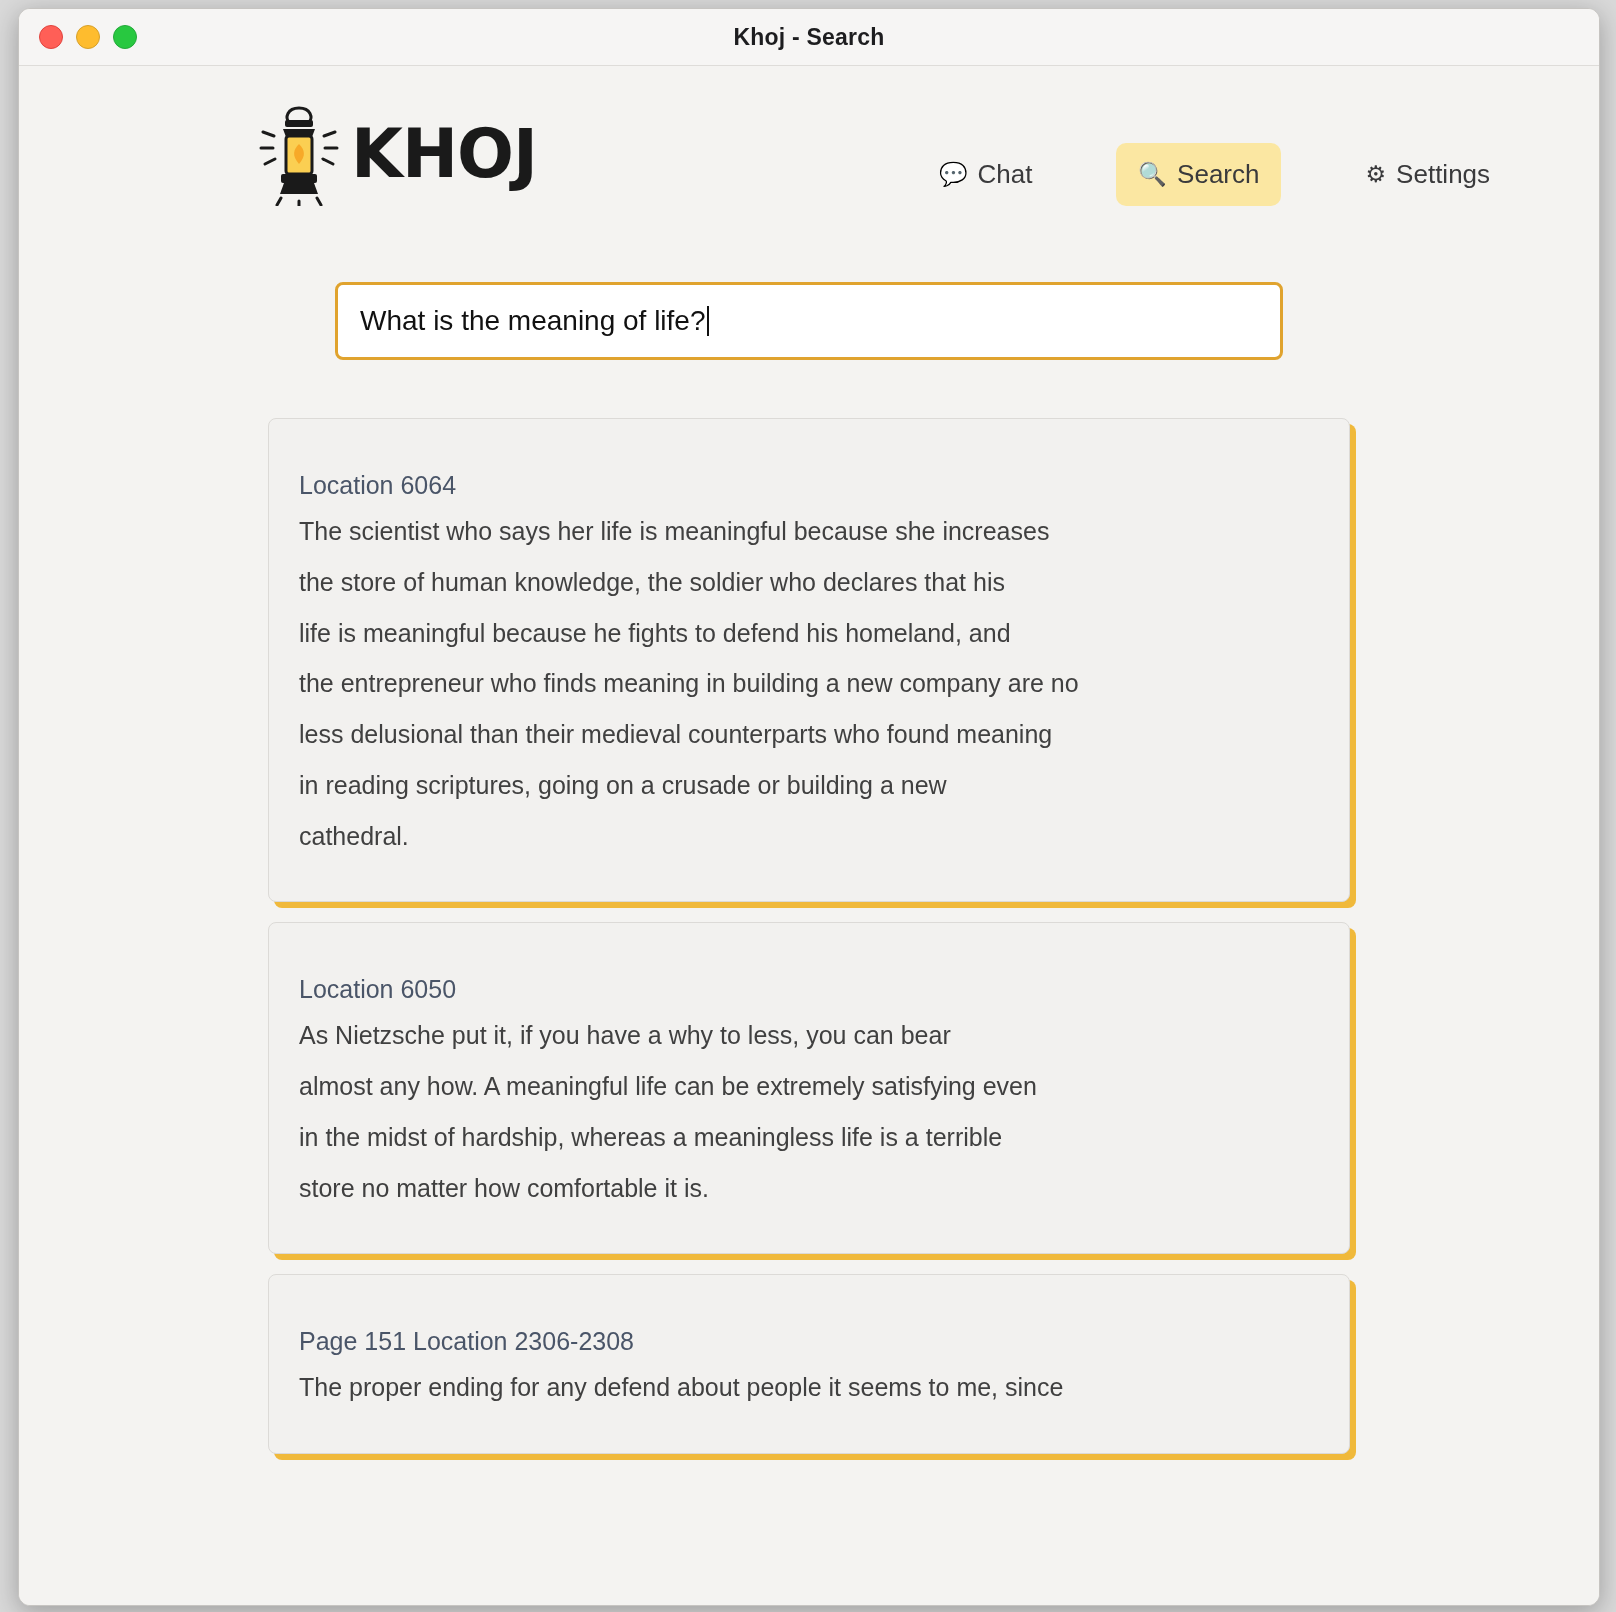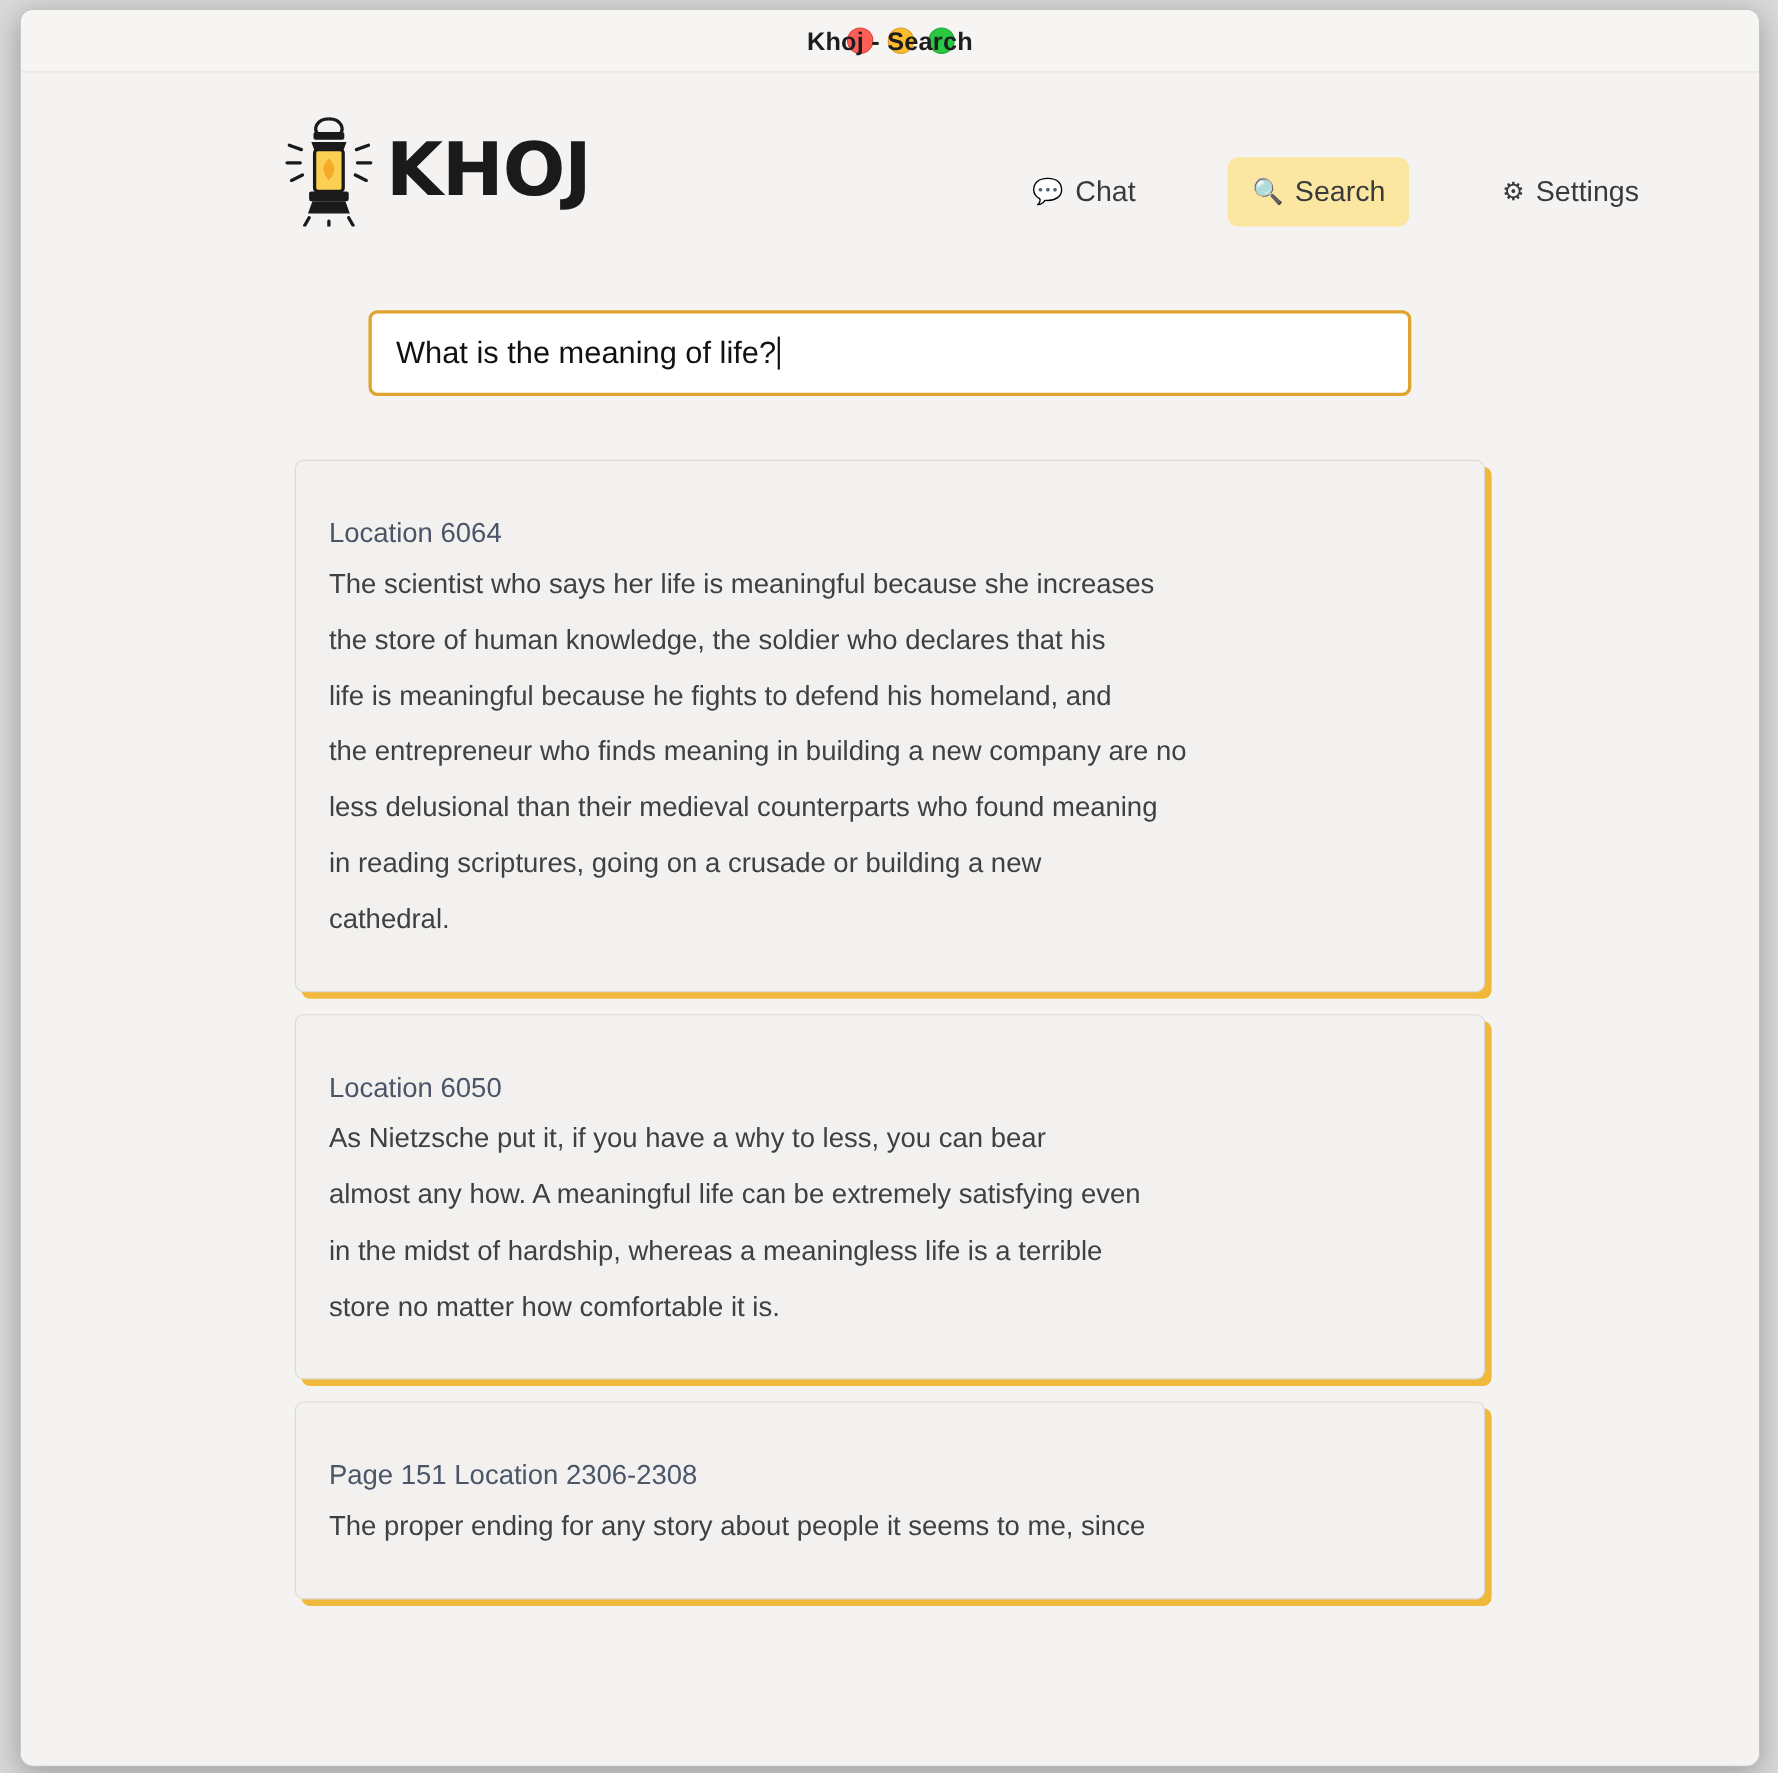--- a/index.html
+++ b/index.html
@@ -27,21 +27,20 @@
     border: 1px solid #c6c4c1;
   }
 
   .titlebar {
     position: relative;
     height: 56px;
     background: #f6f5f4;
     border-bottom: 1px solid #dedcd9;
     display: flex;
     align-items: center;
-    justify-content: center;
   }
   .traffic {
     display: flex;
     gap: 13px;
     margin-left: 20px;
   }
   .dot {
     width: 22px;
     height: 22px;
     border-radius: 50%;
@@ -261,19 +260,19 @@
       <div class="result-card">
         <div class="result-title">Location 6050</div>
         <p class="result-line">As Nietzsche put it, if you have a why to less, you can bear</p>
         <p class="result-line">almost any how. A meaningful life can be extremely satisfying even</p>
         <p class="result-line">in the midst of hardship, whereas a meaningless life is a terrible</p>
         <p class="result-line">store no matter how comfortable it is.</p>
       </div>
 
       <div class="result-card">
         <div class="result-title">Page 151 Location 2306-2308</div>
-        <p class="result-line">The proper ending for any story about people it seems to me, since</p>
+        <p class="result-line">The proper ending for any defend about people it seems to me, since</p>
       </div>
 
     </div>
 
   </div>
 </div>
 
 </body></html>

